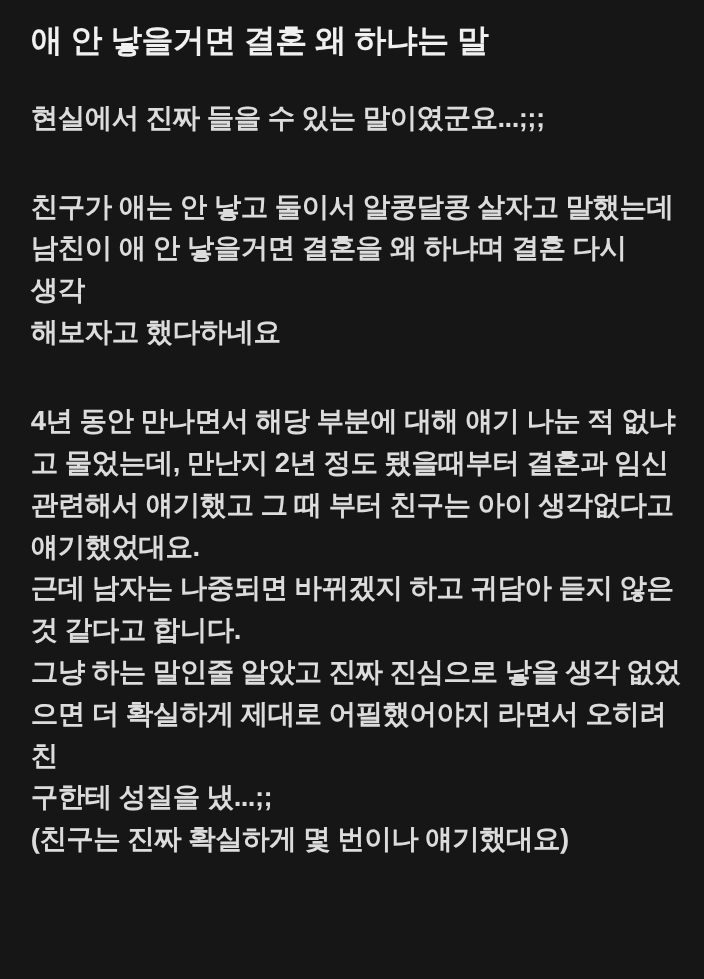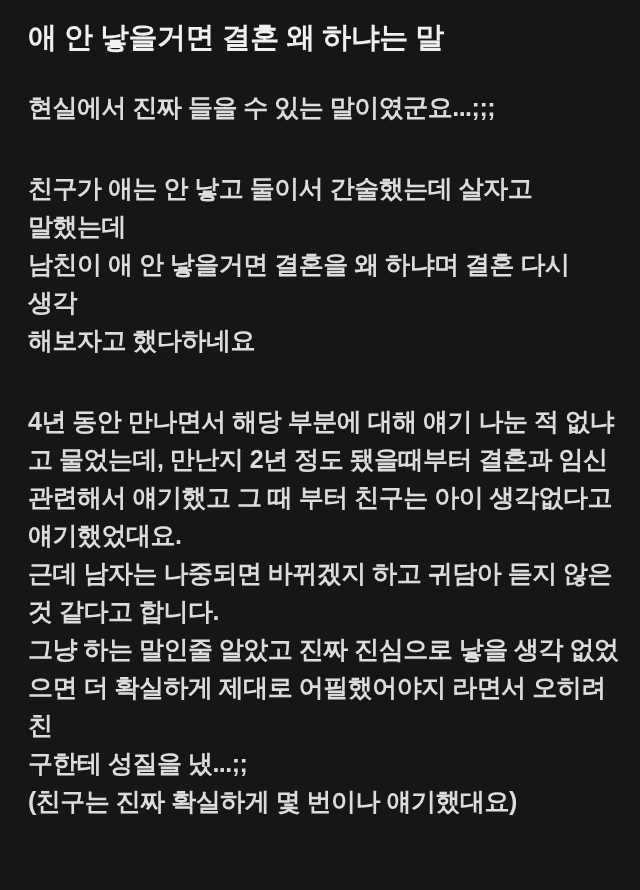--- a/index.html
+++ b/index.html
@@ -39,21 +39,21 @@
     margin-bottom: 0;
   }
 </style>
 </head>
 <body style="background: rgb(22, 22, 22);">
 
 <div class="post">
   <h1 class="post-title" style="color: rgb(240, 240, 240);">애 안 낳을거면 결혼 왜 하냐는 말</h1>
   <div class="post-body" style="color: rgb(220, 220, 220);">
       <p>현실에서 진짜 들을 수 있는 말이였군요...;;;</p>
-      <p>친구가 애는 안 낳고 둘이서 간술했는데 살자고 말했는데
+      <p>친구가 애는 안 낳고 둘이서 알콩달콩 살자고 말했는데
 남친이 애 안 낳을거면 결혼을 왜 하냐며 결혼 다시 생각
 해보자고 했다하네요</p>
       <p>4년 동안 만나면서 해당 부분에 대해 얘기 나눈 적 없냐
 고 물었는데, 만난지 2년 정도 됐을때부터 결혼과 임신
 관련해서 얘기했고 그 때 부터 친구는 아이 생각없다고
 얘기했었대요.
 근데 남자는 나중되면 바뀌겠지 하고 귀담아 듣지 않은
 것 같다고 합니다.
 그냥 하는 말인줄 알았고 진짜 진심으로 낳을 생각 없었
 으면 더 확실하게 제대로 어필했어야지 라면서 오히려 친

